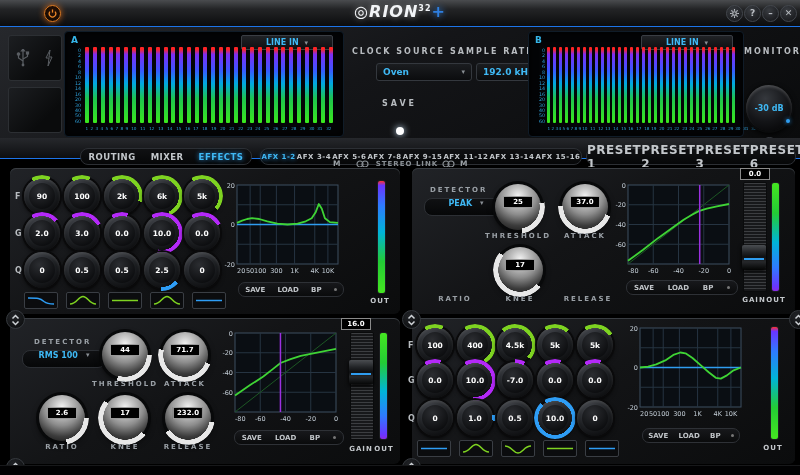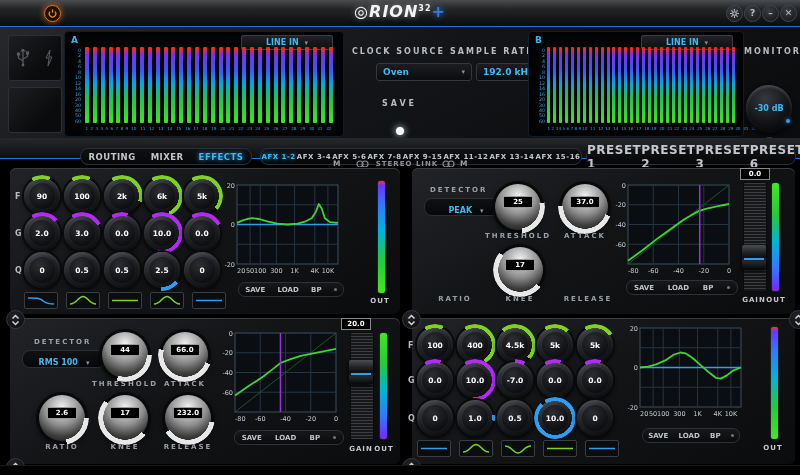--- a/index.html
+++ b/index.html
@@ -104,21 +104,21 @@
     background:radial-gradient(circle at 50% 26%,#f2f2f2 0%,#c4c4c4 20%,#8d8d8d 45%,#3c3c3c 72%,#0e0e0e 100%);
     box-shadow:0 0 0 3px #08090a,0 3px 7px #000;}
   .cknob .cv{position:absolute;left:50%;top:40%;transform:translate(-50%,-50%);
     background:#000;border:1px solid #999;color:#fff;font-size:7px;font-weight:bold;
     padding:1px 3px;min-width:22px;text-align:center;}
   .clab{position:absolute;width:80px;text-align:center;color:#9aa0a6;
     font-size:7px;font-weight:bold;letter-spacing:2px;}
   .detlabel{color:#9aa0a6;font-size:7px;font-weight:bold;letter-spacing:2px;}
   .detselect{position:absolute;width:82px;height:16px;border-radius:8px;
     background:linear-gradient(#101113,#060708);border:1px solid #2c2f34;
-    color:#3fb9f5;font-size:8px;font-weight:bold;display:flex;align-items:flex-end;
+    color:#3fb9f5;font-size:8px;font-weight:bold;display:flex;align-items:flex-start;
     justify-content:center;gap:8px;}
   .detselect .caret{color:#8a9095;font-size:7px;}
   
   .iobar{position:absolute;height:13px;border-radius:7px;
     background:linear-gradient(#17181b,#0a0b0c);border:1px solid #2e3136;
     display:flex;align-items:center;justify-content:space-around;}
   .iobar span{color:#c0c4c8;font-size:7px;font-weight:bold;}
   .bp-led{width:3px;height:3px;border-radius:50%;background:#777;}
   
   .ficons{position:absolute;display:flex;gap:8px;}
@@ -674,21 +674,21 @@
   <div class="detselect" style="left:12px;top:32px;">
     <span>RMS 100</span>
     <span class="caret">▾</span>
   </div>
   <div class="cknob" style="left:92px;top:14px;">
       <div class="arc" style="background: conic-gradient(from 90deg, rgb(232, 232, 232) 0deg, rgb(232, 232, 232) 30%, transparent 30%, transparent 100%); inset: -4px;"></div>
       <div class="cv">44</div>
     </div>
   <div class="cknob" style="left:152px;top:14px;">
       <div class="arc" style="background: conic-gradient(from 110deg, rgb(232, 232, 232) 0deg, rgb(232, 232, 232) 48%, transparent 48%, transparent 100%); inset: -4px;"></div>
-      <div class="cv">66.0</div>
+      <div class="cv">71.7</div>
     </div>
   <div class="cknob" style="left:29px;top:77px;">
       <div class="arc" style="background: conic-gradient(from 90deg, rgb(232, 232, 232) 0deg, rgb(232, 232, 232) 22%, transparent 22%, transparent 100%); inset: -4px;"></div>
       <div class="cv">2.6</div>
     </div>
   <div class="cknob" style="left:92px;top:77px;">
       <div class="arc" style="background: conic-gradient(from 130deg, rgb(232, 232, 232) 0deg, rgb(232, 232, 232) 50%, transparent 50%, transparent 100%); inset: -4px;"></div>
       <div class="cv">17</div>
     </div>
   <div class="cknob" style="left:155px;top:77px;">
@@ -722,21 +722,21 @@
         <text x="89.75" y="91" font-size="6.5" fill="#c3cdd6" text-anchor="middle" font-family="DejaVu Sans, sans-serif">-20</text>
         <text x="115" y="91" font-size="6.5" fill="#c3cdd6" text-anchor="middle" font-family="DejaVu Sans, sans-serif">0</text>
       </svg>
     </div>
   <div class="iobar" style="left:224px;top:112px;width:108px;">
     <span>SAVE</span>
     <span>LOAD</span>
     <span>BP</span>
     <span class="bp-led"></span>
   </div>
-  <div class="gbox" style="left:331px;top:0;width:28px;">20.0</div>
+  <div class="gbox" style="left:331px;top:0;width:28px;">16.0</div>
   <div class="fader" style="left:340px;top:14px;height:106px;">
       <div class="fhandle" style="top: 27px;"></div>
     </div>
   <div class="vmeter compgrad" style="left:369px;top:14px;height:106px;"></div>
   <div class="gainlab" style="left:335px;top:127px;width:32px;">GAIN</div>
   <div class="outlab" style="left:361px;top:127px;width:26px;">OUT</div>
 </div>
 
 <div id="panel-eq2" class="panel abs">
   <div class="rowlab abs" style="left:-4px;top:23px;">F</div>

